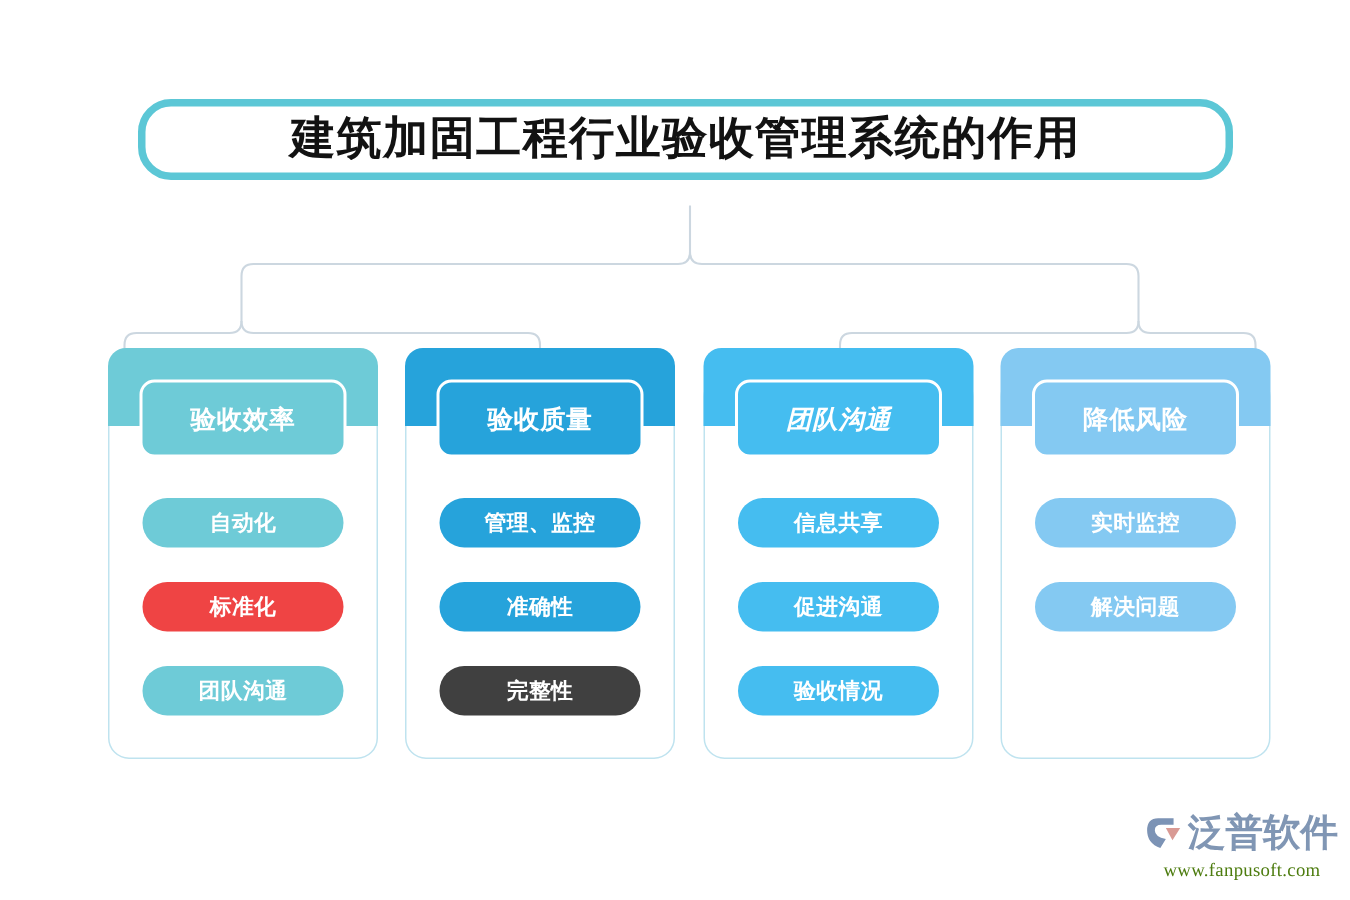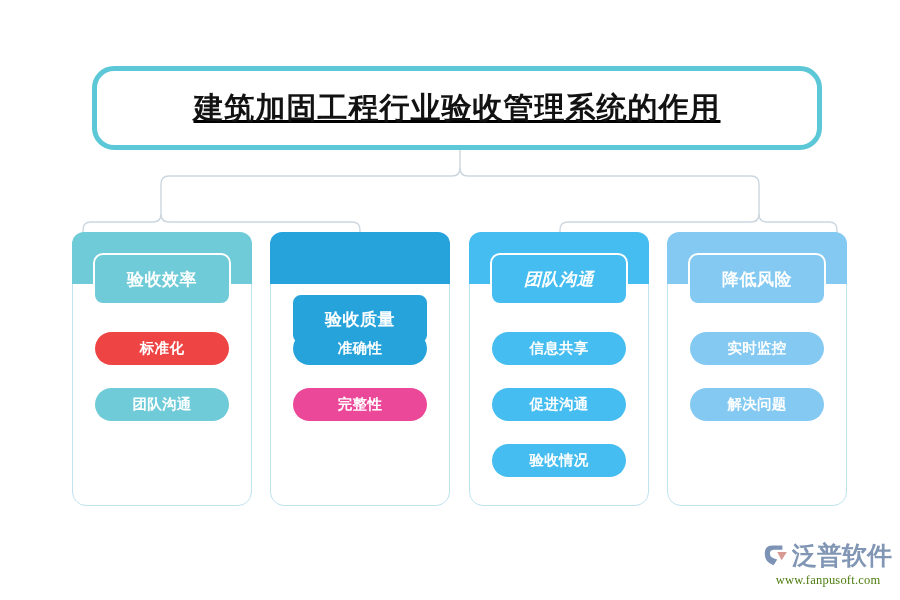--- a/index.html
+++ b/index.html
@@ -17,29 +17,28 @@
     background: #ffffff;
     overflow: hidden;
   }
 
   
   .title-box {
     position: absolute;
     left: 92px;
     top: 66px;
     width: 730px;
-    height: 84px;
+    height: 54px;
     box-sizing: border-box;
     border: 5px solid #5cc7d6;
     border-radius: 22px;
     background: #ffffff;
     display: flex;
     align-items: center;
     justify-content: center;
-    text-decoration: underline;
   }
   .title-text {
     font-size: 30px;
     font-weight: bold;
     color: #121212;
     letter-spacing: 1px;
     line-height: 1;
     white-space: nowrap;
   }
 
@@ -215,40 +214,46 @@
     <div class="title-text">建筑加固工程行业验收管理系统的作用</div>
   </div>
 
   <div class="card" style="left:72px;">
     <div class="card-body"></div>
     <div class="card-band" style="background: rgb(110, 203, 215);"></div>
     <div class="card-header" style="background: rgb(110, 203, 215);">
       <span class="card-header-text">验收效率</span>
     </div>
     <div class="pill-list">
+      <div class="pill" style="background: rgb(110, 203, 215);">
+        <span class="pill-text">自动化</span>
+      </div>
       <div class="pill" style="background: #ef4444;">
         <span class="pill-text">标准化</span>
       </div>
       <div class="pill" style="background: rgb(110, 203, 215);">
         <span class="pill-text">团队沟通</span>
       </div>
     </div>
   </div>
 
   <div class="card" style="left:270px;">
     <div class="card-body"></div>
     <div class="card-band" style="background: rgb(38, 163, 219);"></div>
-    <div class="card-header" style="background: rgb(38, 163, 219); margin-top: 40px;">
+    <div class="card-header" style="background: rgb(38, 163, 219);">
       <span class="card-header-text">验收质量</span>
     </div>
     <div class="pill-list">
       <div class="pill" style="background: rgb(38, 163, 219);">
+        <span class="pill-text">管理、监控</span>
+      </div>
+      <div class="pill" style="background: rgb(38, 163, 219);">
         <span class="pill-text">准确性</span>
       </div>
-      <div class="pill" style="background: #ec4899;">
+      <div class="pill" style="background: #404040;">
         <span class="pill-text">完整性</span>
       </div>
     </div>
   </div>
 
   <div class="card" style="left:469px;">
     <div class="card-body"></div>
     <div class="card-band" style="background: rgb(69, 189, 240);"></div>
     <div class="card-header" style="background: rgb(69, 189, 240); font-style: italic;">
       <span class="card-header-text">团队沟通</span>

